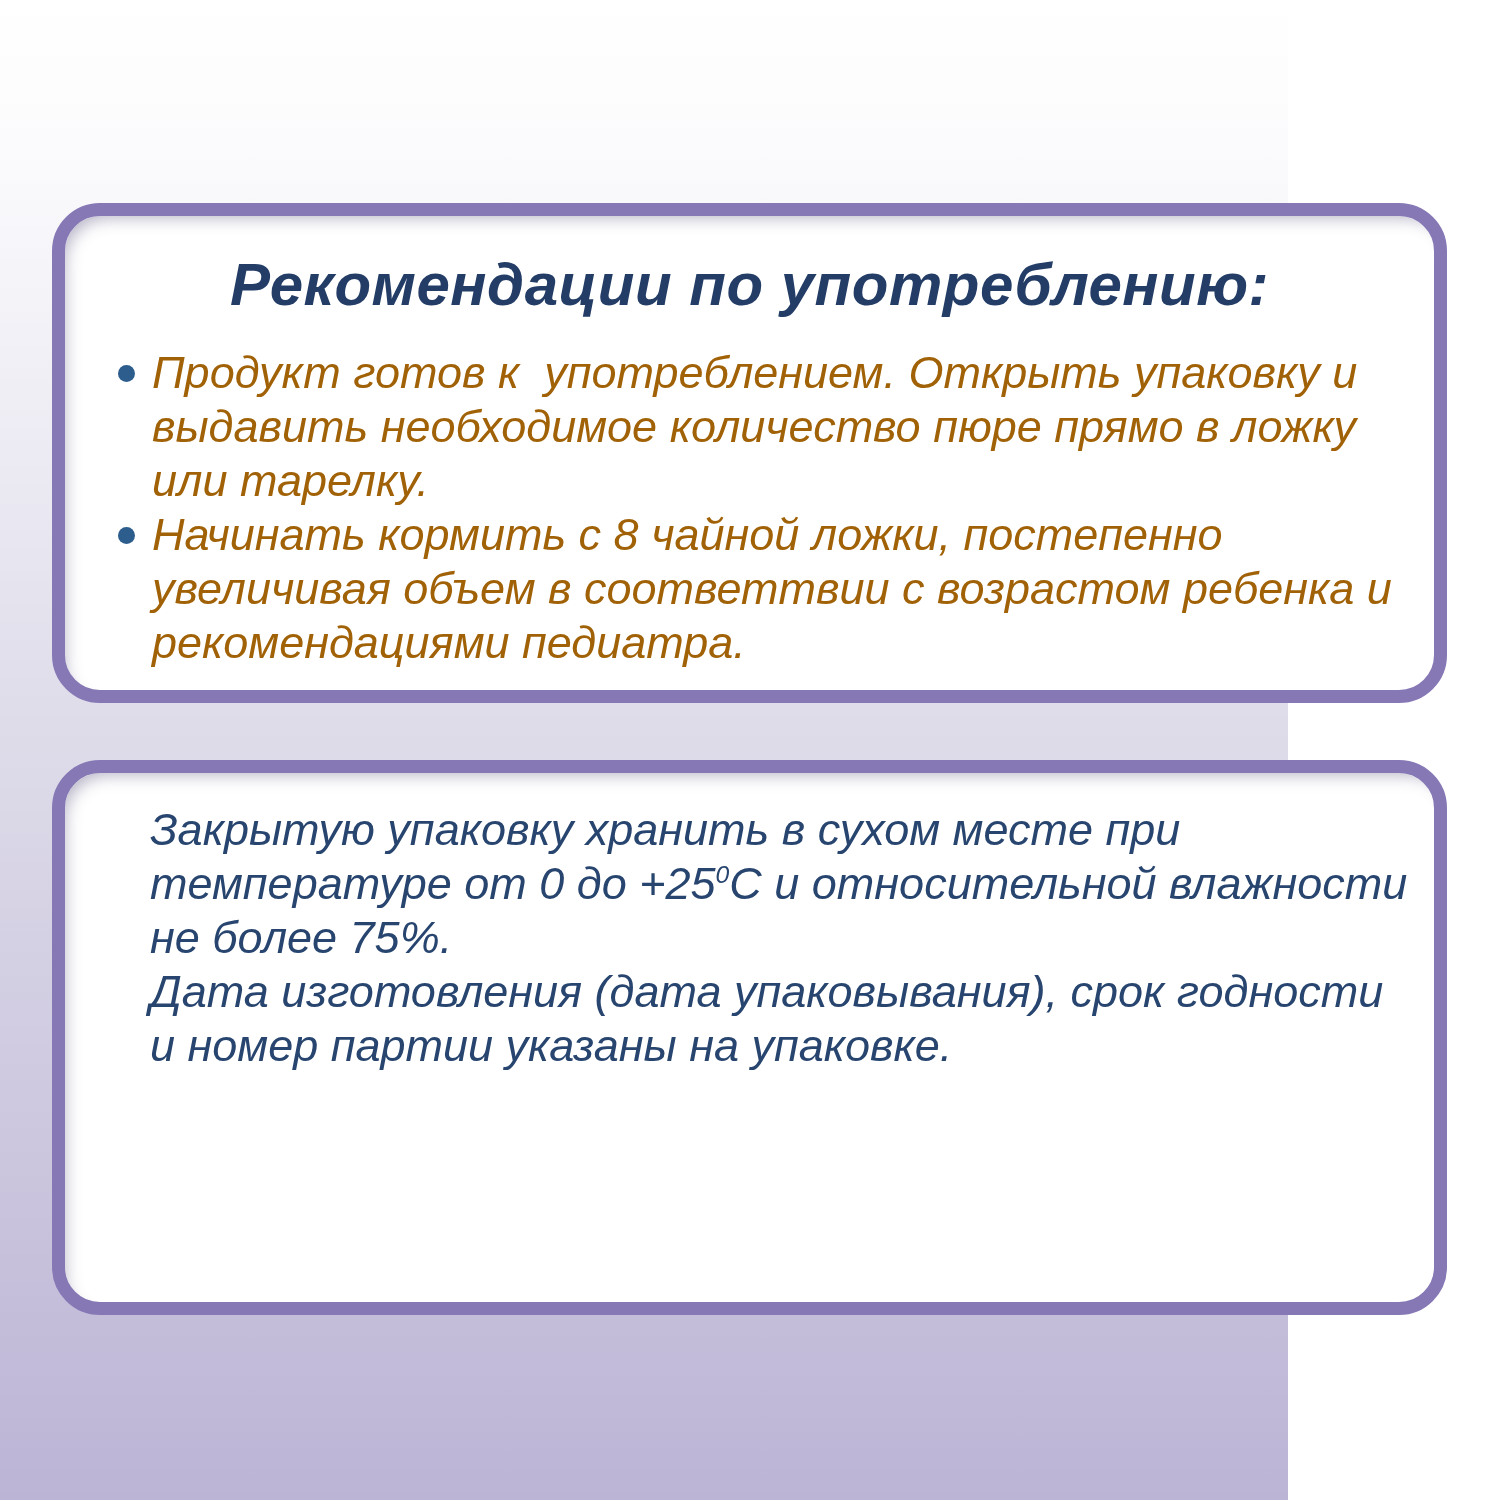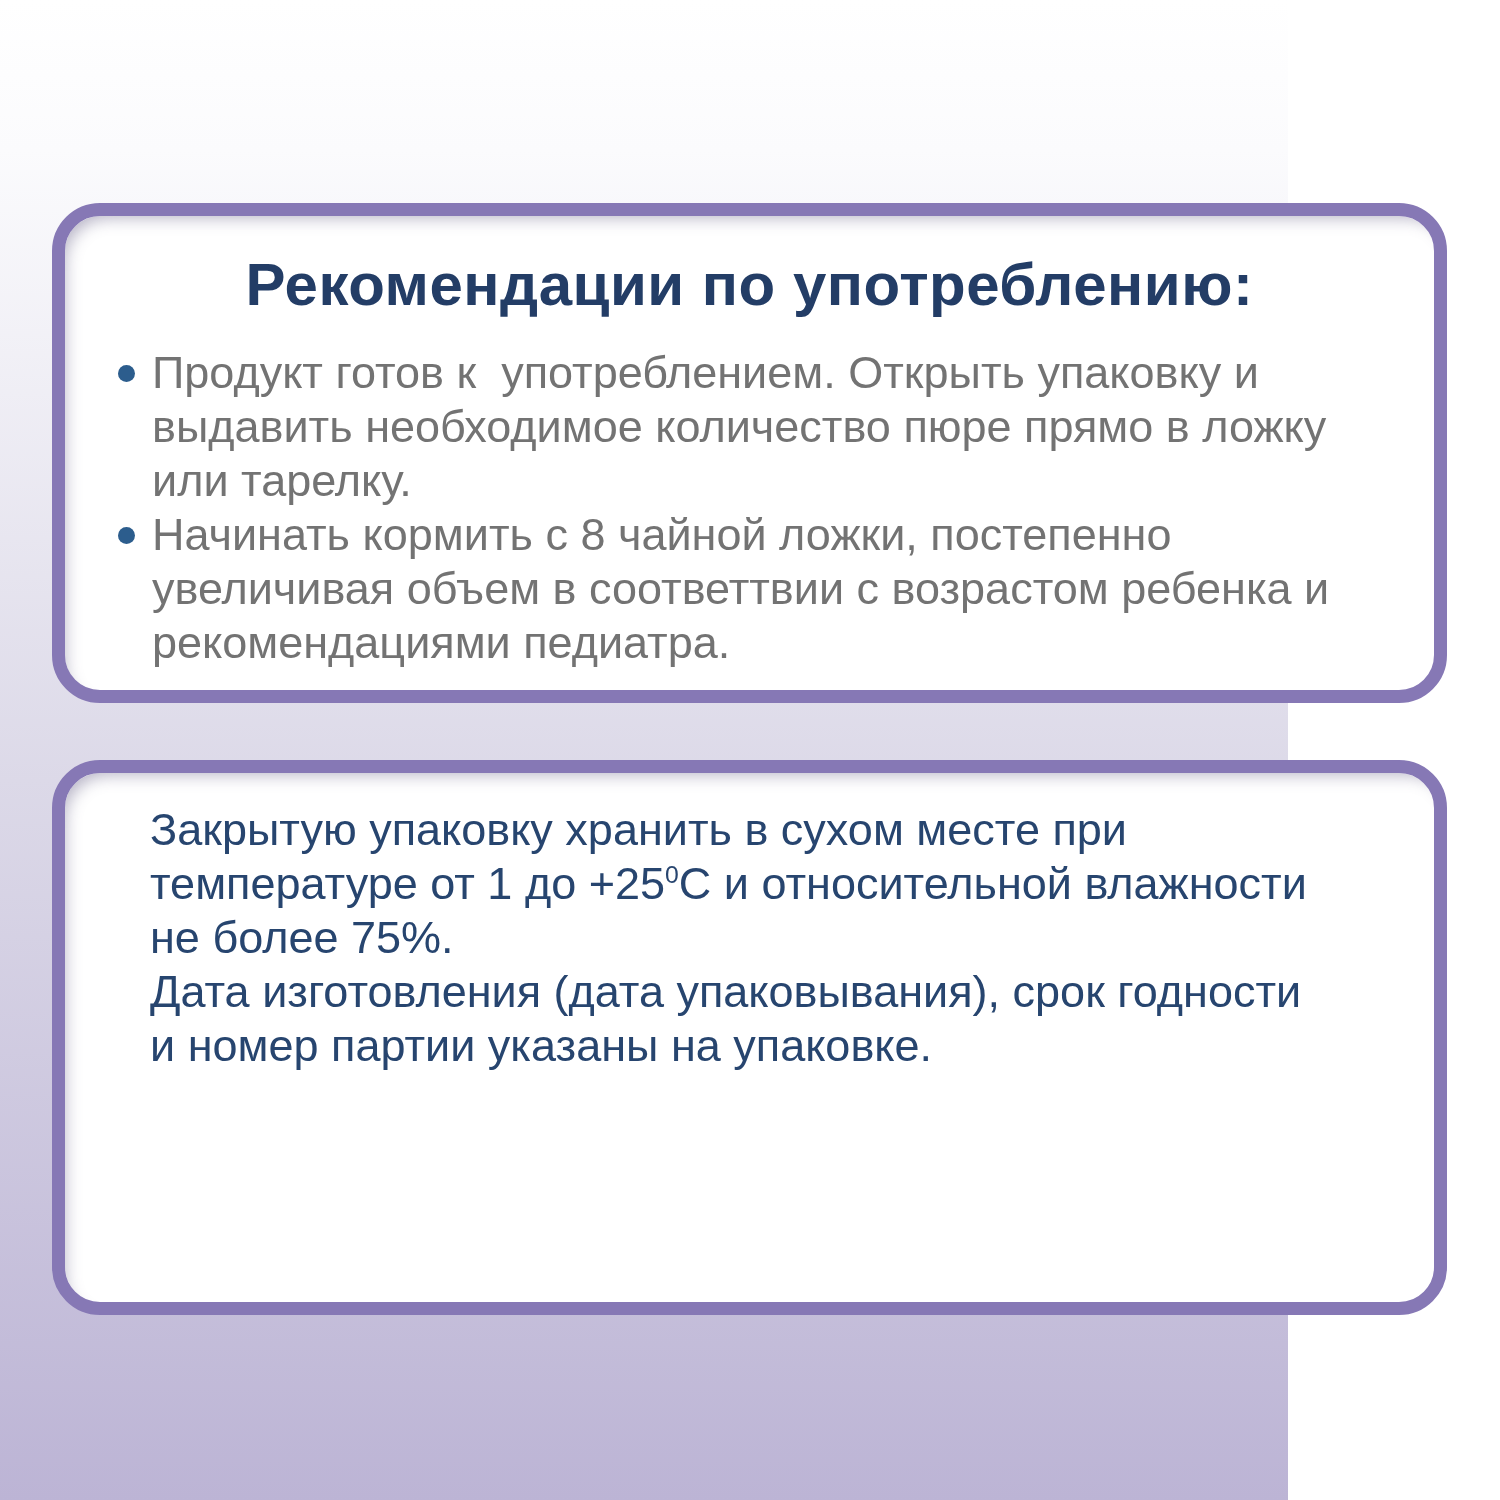--- a/index.html
+++ b/index.html
@@ -10,20 +10,21 @@
     width: 1500px;
     height: 1500px;
     overflow: hidden;
     font-family: "Liberation Sans", "DejaVu Sans", sans-serif;
   }
   .page {
     position: relative;
     width: 1288px;
     height: 1500px;
     background: linear-gradient(to bottom, #ffffff 0%, #fbfbfd 10%, #dcd9e8 52%, #bcb4d5 100%);
+    font-style: italic;
   }
   .card {
     position: absolute;
     left: 52px;
     width: 1395px;
     box-sizing: border-box;
     background: #ffffff;
     border: 13px solid #8678b5;
     border-radius: 48px;
     box-shadow: inset 9px 11px 16px -9px rgba(96, 88, 128, 0.45);
@@ -51,21 +52,21 @@
   .bullet-list {
     list-style: none;
     margin: 26px 36px 0 53px;
     padding: 0;
   }
   .bullet-item {
     display: flex;
     align-items: flex-start;
     font-size: 45px;
     line-height: 54px;
-    color: #737373;
+    color: #a16207;
   }
   .bullet-dot {
     flex: 0 0 auto;
     width: 17px;
     height: 17px;
     border-radius: 50%;
     background: #2c5d8d;
     margin: 19px 17px 0 0;
   }
   .bullet-text {
@@ -107,20 +108,20 @@
           <span class="bullet-text">Начинать кормить с 8 чайной ложки, постепенно
 увеличивая объем в соответтвии с возрастом ребенка и
 рекомендациями педиатра.</span>
         </li>
       </ul>
   </section>
 
   <section class="card card-storage">
     <div class="para-block">
         <p class="para"><span>Закрытую упаковку хранить в сухом месте при
-температуре от 1 до +25</span><sup>0</sup><span>С и относительной влажности
+температуре от 0 до +25</span><sup>0</sup><span>С и относительной влажности
 не более 75%.</span></p>
         <p class="para"><span>Дата изготовления (дата упаковывания), срок годности
 и номер партии указаны на упаковке.</span></p>
       </div>
   </section>
 
 </div>
 
 </body></html>

